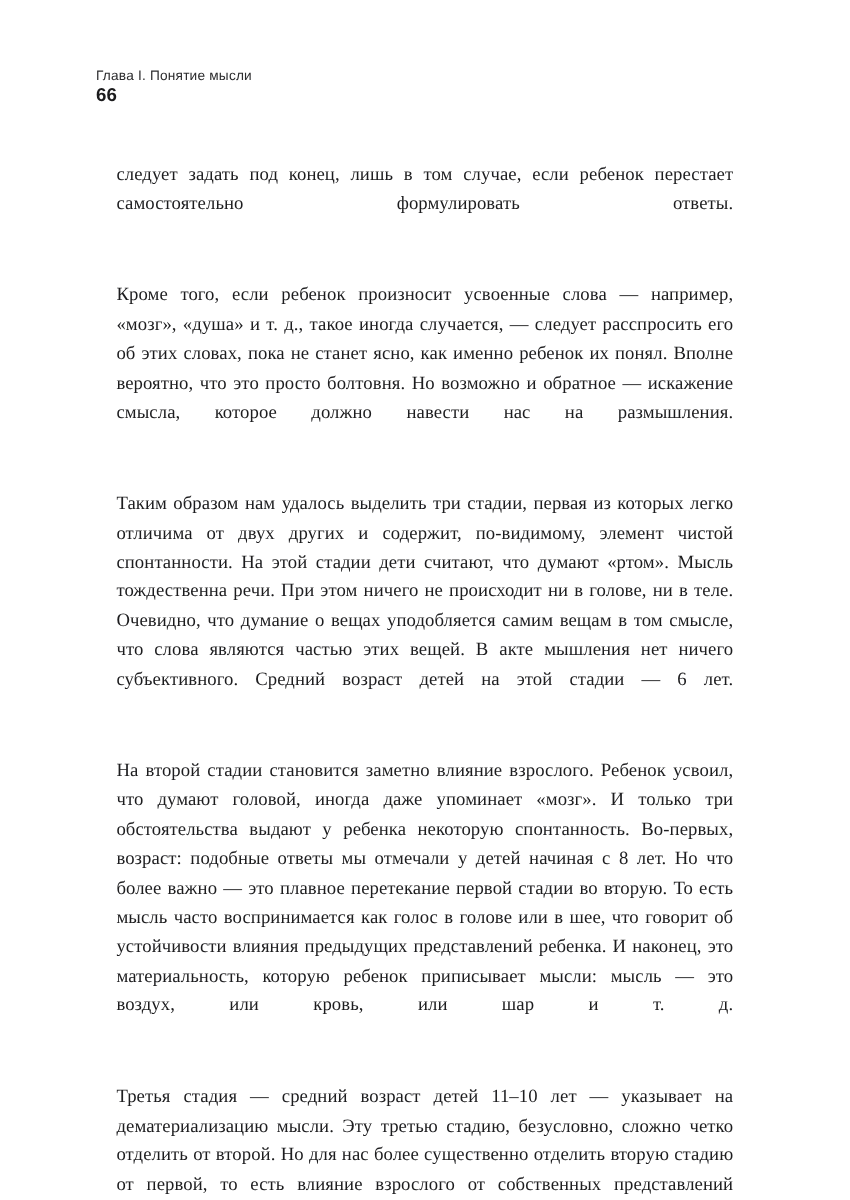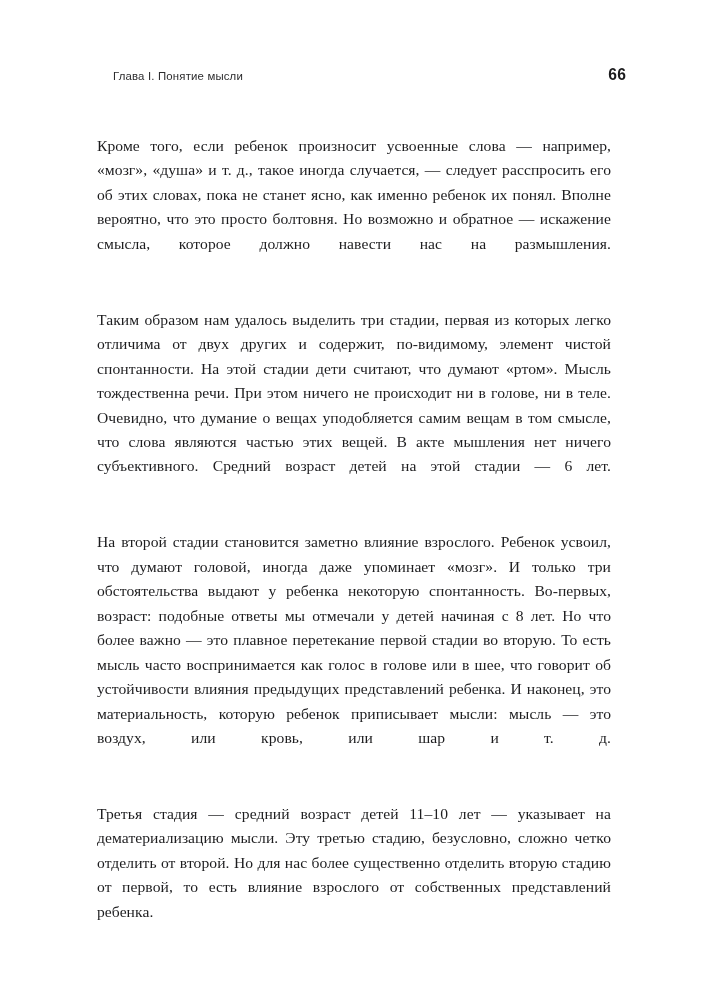--- a/index.html
+++ b/index.html
@@ -21,27 +21,28 @@
     position: relative;
     width: 708px;
     height: 1000px;
     background: #ffffff;
     box-sizing: border-box;
   }
 
   
   .running-head {
     position: absolute;
-    left: 113px;
+    left: 80px;
     top: 66px;
     width: 513px;
     height: 22px;
     display: flex;
     align-items: baseline;
-    justify-content: space-between;
+    justify-content: flex-end;
+    flex-direction: column;
   }
   .running-head .chapter-title {
     font-family: "Liberation Sans", "DejaVu Sans", sans-serif;
     font-size: 11.4px;
     letter-spacing: 0.015em;
     color: #2c2c2e;
     white-space: nowrap;
     line-height: 1.1;
   }
   .running-head .folio {
@@ -86,19 +87,20 @@
 <body>
 
 <div class="page">
 
   <div class="running-head">
     <span class="chapter-title">Глава I. Понятие мысли</span>
     <span class="folio">66</span>
   </div>
 
   <div class="text-block">
+    <p class="para">следует задать под конец, лишь в том случае, если ребенок перестает самостоятельно формулировать ответы.</p>
     <p class="para">Кроме того, если ребенок произносит усвоенные слова — например, «мозг», «душа» и т. д., такое иногда случается, — следует расспросить его об этих словах, пока не станет ясно, как именно ребенок их понял. Вполне вероятно, что это просто болтовня. Но возможно и обратное — искажение смысла, которое должно навести нас на размышления.</p>
     <p class="para">Таким образом нам удалось выделить три стадии, первая из которых легко отличима от двух других и содержит, по-видимому, элемент чистой спонтанности. На этой стадии дети считают, что думают «ртом». Мысль тождественна речи. При этом ничего не происходит ни в голове, ни в теле. Очевидно, что думание о вещах уподобляется самим вещам в том смысле, что слова являются частью этих вещей. В акте мышления нет ничего субъективного. Средний возраст детей на этой стадии — 6 лет.</p>
     <p class="para">На второй стадии становится заметно влияние взрослого. Ребенок усвоил, что думают головой, иногда даже упоминает «мозг». И только три обстоятельства выдают у ребенка некоторую спонтанность. Во-первых, возраст: подобные ответы мы отмечали у детей начиная с 8 лет. Но что более важно — это плавное перетекание первой стадии во вторую. То есть мысль часто воспринимается как голос в голове или в шее, что говорит об устойчивости влияния предыдущих представлений ребенка. И наконец, это материальность, которую ребенок приписывает мысли: мысль — это воздух, или кровь, или шар и т. д.</p>
     <p class="para">Третья стадия — средний возраст детей 11–10 лет — указывает на дематериализацию мысли. Эту третью стадию, безусловно, сложно четко отделить от второй. Но для нас более существенно отделить вторую стадию от первой, то есть влияние взрослого от собственных представлений ребенка.</p>
   </div>
 
 </div>
 
 </body></html>

